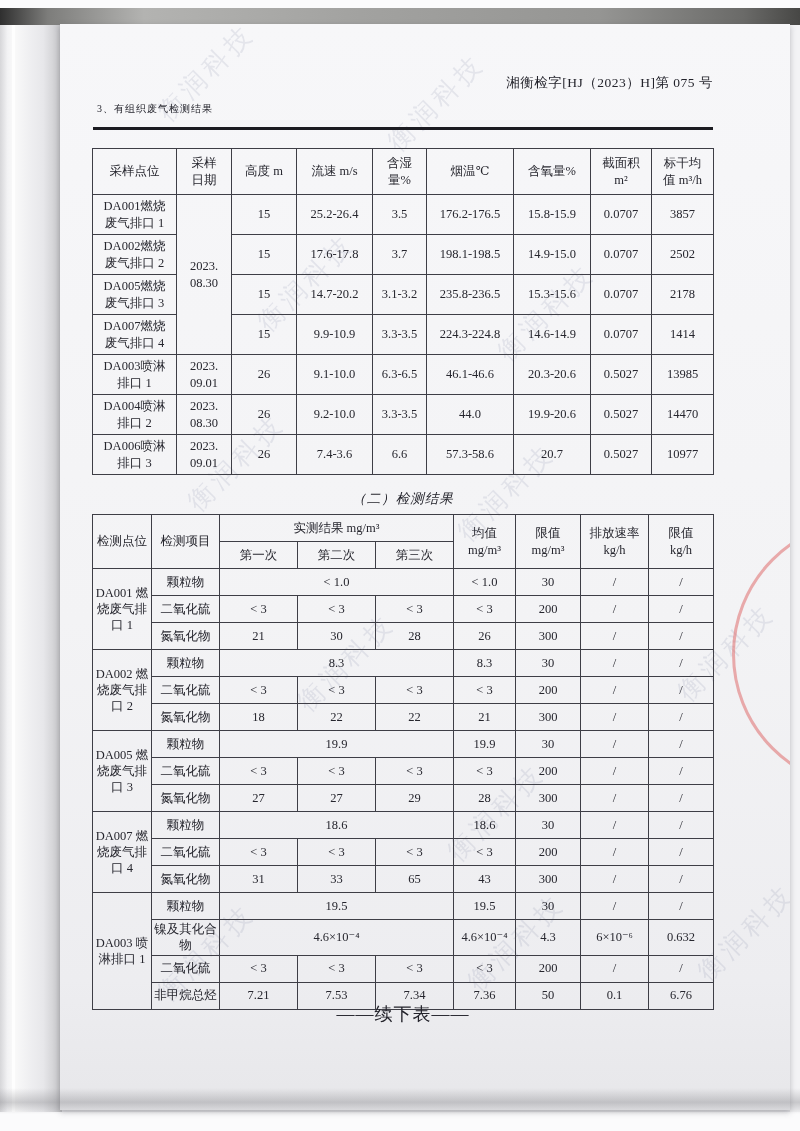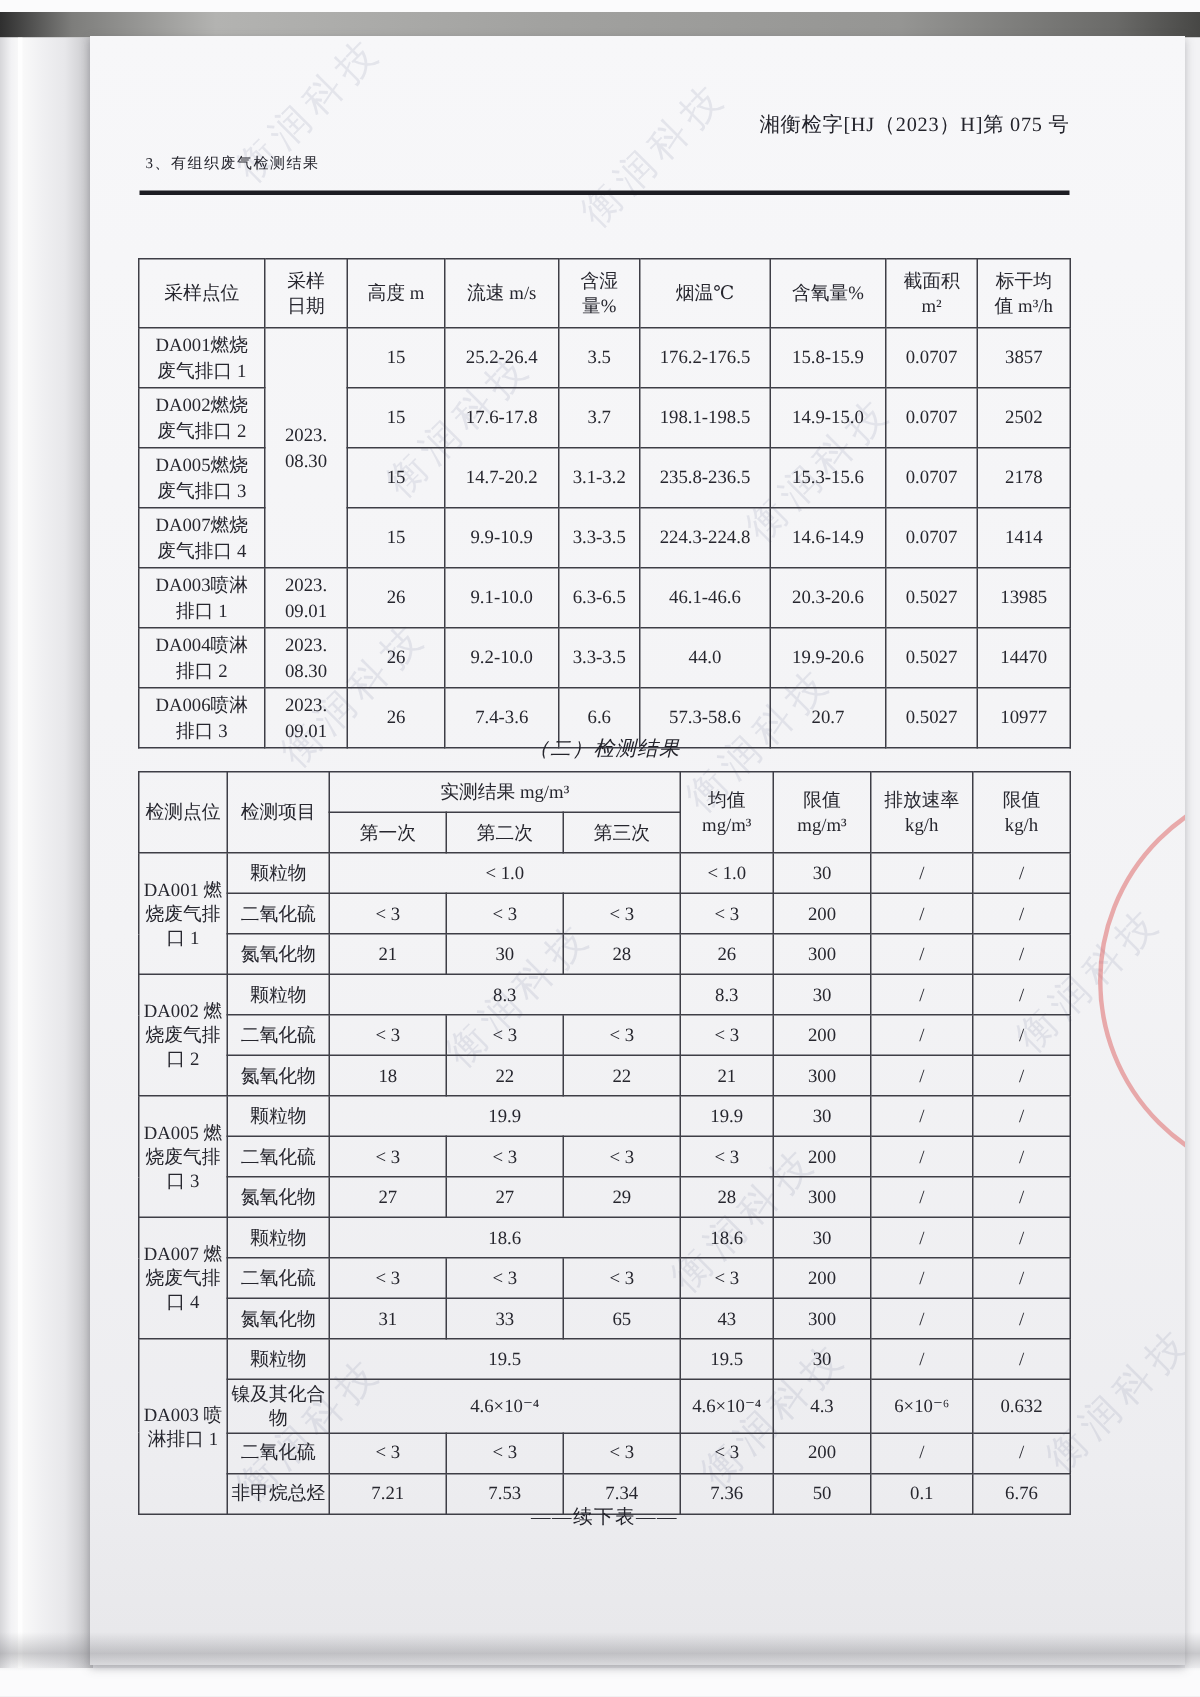--- a/index.html
+++ b/index.html
@@ -37,33 +37,33 @@
   .doc-number{position:absolute;top:50px;left:33px;width:620px;text-align:right;font-size:13.5px;letter-spacing:.5px;}
   .section-title{position:absolute;top:78px;left:37px;font-size:10px;font-weight:normal;letter-spacing:1px;}
   .rule{position:absolute;top:103px;left:33px;width:620px;height:3px;background:#1c1c22;}
   .caption{position:absolute;left:33px;width:620px;text-align:center;font-size:13.5px;letter-spacing:1px;}
   .caption-1{top:112px;}
   .caption-2{top:466px;font-style:italic;}
   table{
     position:absolute;left:32px;border-collapse:collapse;table-layout:fixed;width:621px;
     font-size:12.5px;color:#26262e;
   }
-  #t1{top:148px;}
+  #t1{top:124px;}
   #t2{top:490px;}
   th,td{
     border:1px solid #3e3e46;text-align:center;vertical-align:middle;
     padding:1px 2px;white-space:pre-line;line-height:1.3;font-weight:normal;
     overflow:hidden;
   }
   #t1 thead tr{height:46px;}
   #t1 tbody tr{height:40px;margin-top:48px;}
   #t2 thead tr{height:27px;}
   #t2 tbody tr{height:27px;}
   table{border:1.5px solid #2c2c33;}
-  .footer-continue{position:absolute;top:978px;left:33px;width:620px;text-align:center;font-size:13px;letter-spacing:1px;}
+  .footer-continue{position:absolute;top:978px;left:33px;width:620px;text-align:center;font-size:18px;letter-spacing:1px;}
   .footer-page{position:absolute;top:1028px;left:33px;width:620px;text-align:center;font-size:13px;letter-spacing:4px;}
   .stamp{position:absolute;left:672px;top:495px;width:270px;height:270px;pointer-events:none;}
   .stamp-ring{
     position:absolute;left:0;top:0;width:264px;height:264px;border-radius:50%;
     border:3px solid rgba(222,95,95,.5);
   }
 </style>
 </head>
 <body>
 

